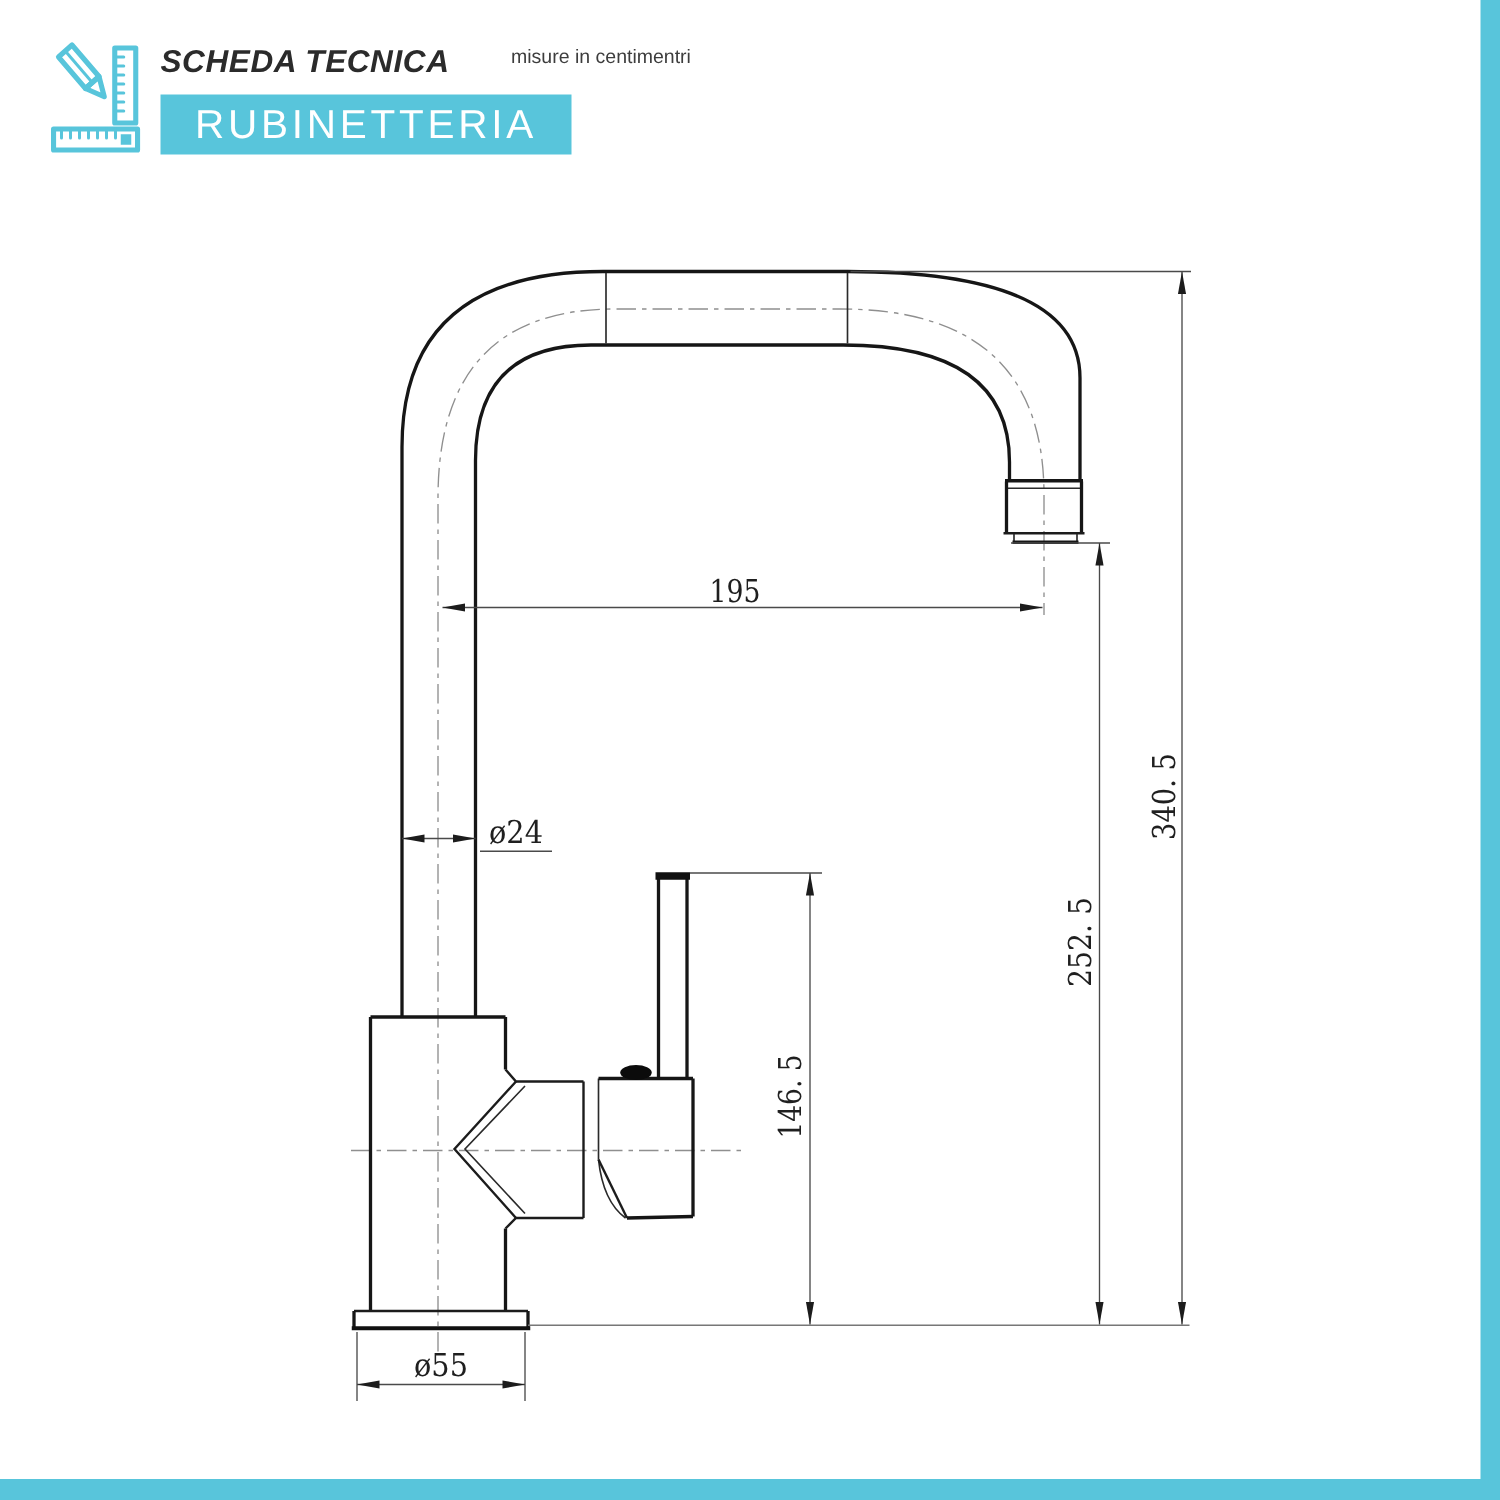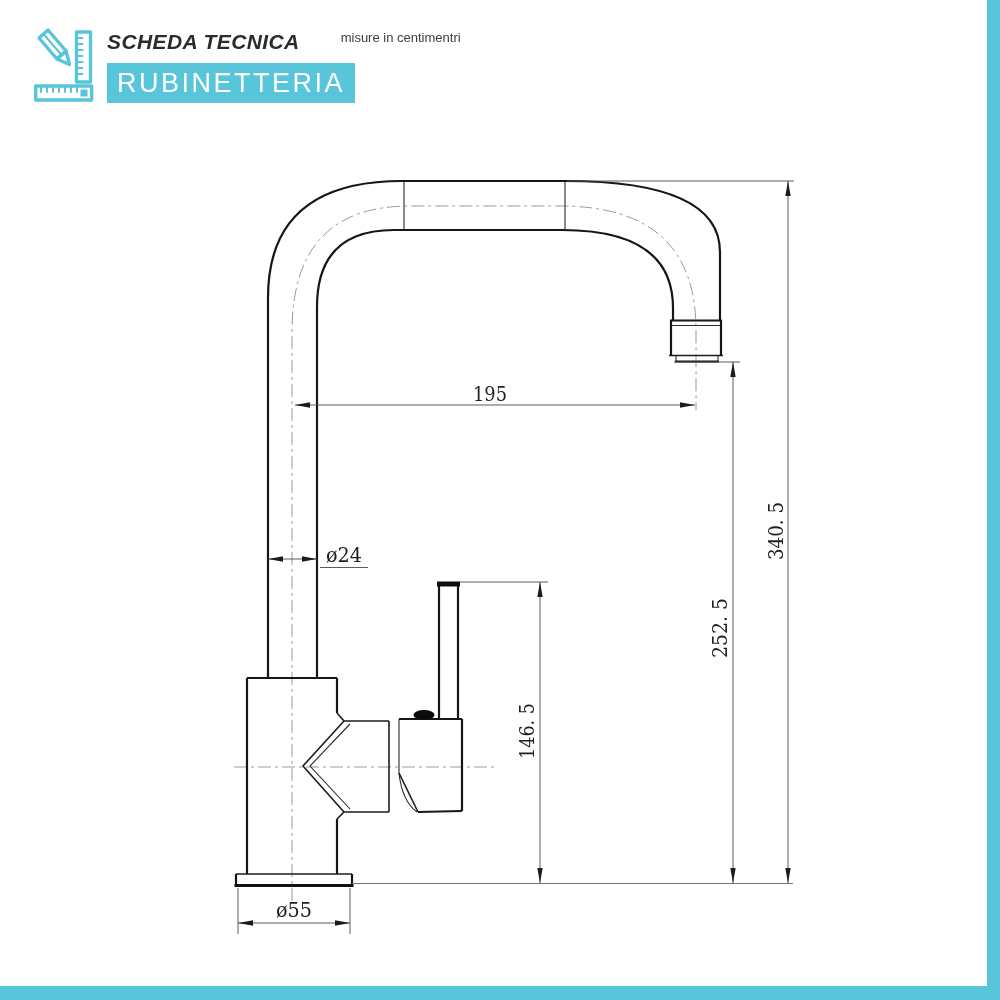--- a/index.html
+++ b/index.html
@@ -19,21 +19,21 @@
   .htext  { margin-left:6px; }
   .title-row { display:flex; align-items:flex-start; height:30px; padding-top:3px;gap:32px; }
   .title {
     font-style:italic; font-weight:bold; font-size:21px; letter-spacing:.4px;
     color:#2b2b2b; white-space:nowrap;
   }
   .subtitle {
     font-size:13px; color:#3d3d3d; margin-left:9px; white-space:nowrap;
   }
   .banner {
-    margin-top:3px; width:248px; height:40px; background:var(--accent);
+    margin-top:3px; width:274px; height:40px; background:var(--accent);
     display:flex; align-items:center; justify-content:center;
   }
   .banner span {
     color:#ffffff; font-size:27px; letter-spacing:2.5px; font-weight:500; white-space:nowrap;
   }
 
   
   .draw { position:absolute; top:0; left:0; width:1000px; height:1000px; }
   .ol   { stroke:#161616; stroke-width:2.2; fill:none; }
   .olm  { stroke:#1c1c1c; stroke-width:1.6; fill:none; }

